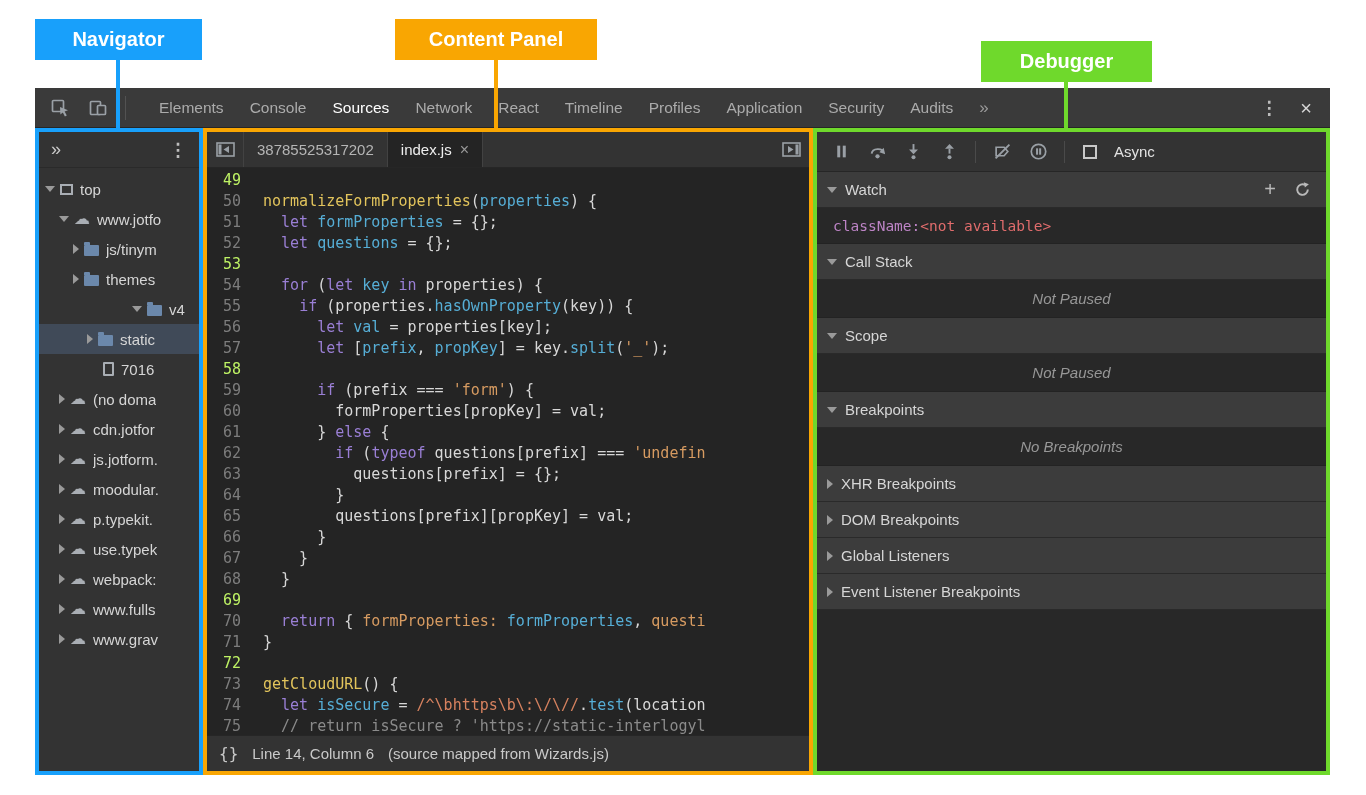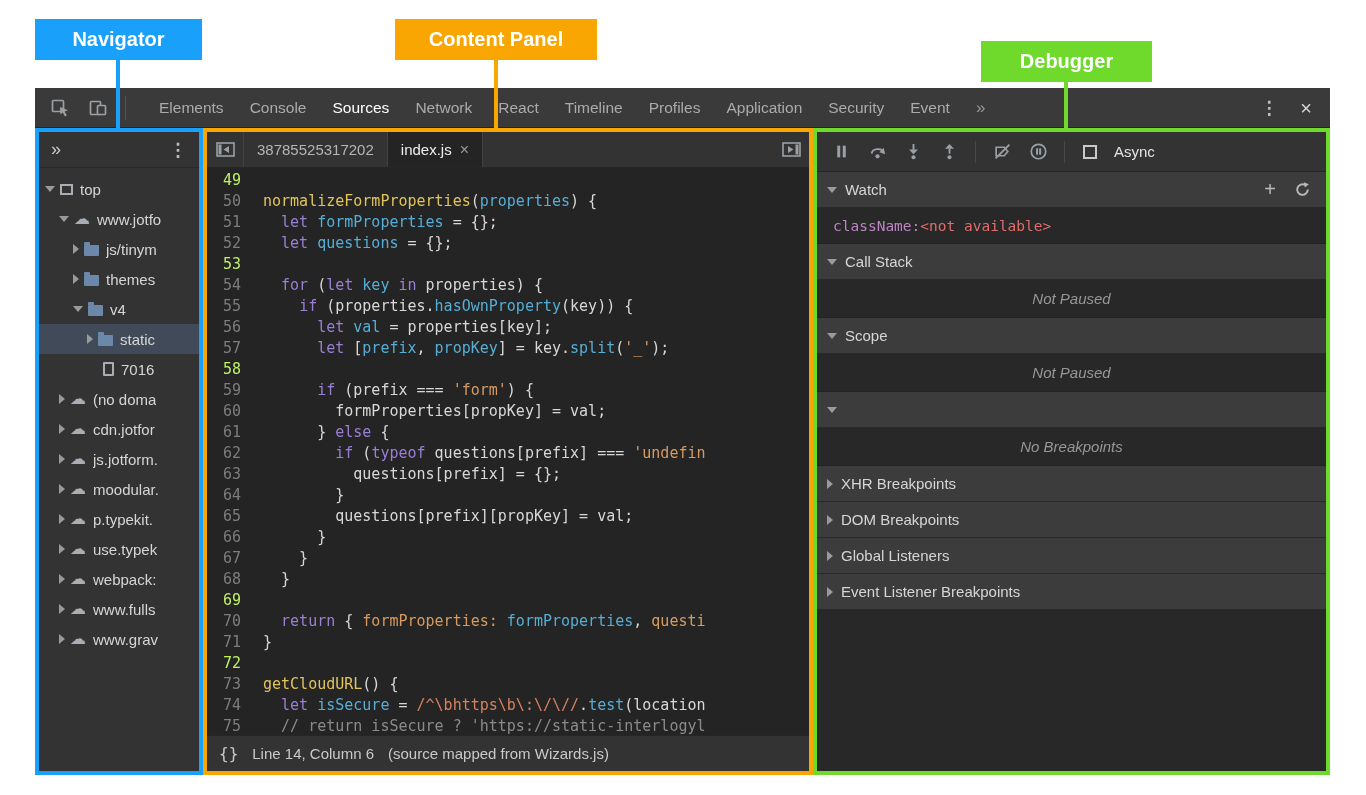--- a/index.html
+++ b/index.html
@@ -133,21 +133,21 @@
     <div class="main-tabs" id="main-tabs">
         <span class="main-tab">Elements</span>
         <span class="main-tab">Console</span>
         <span class="main-tab sel">Sources</span>
         <span class="main-tab">Network</span>
         <span class="main-tab">React</span>
         <span class="main-tab">Timeline</span>
         <span class="main-tab">Profiles</span>
         <span class="main-tab">Application</span>
         <span class="main-tab">Security</span>
-        <span class="main-tab">Event</span>
+        <span class="main-tab">Audits</span>
         <span class="main-tab more">»</span>
       </div>
     <div class="mt-right">
       <span class="kebab">⋮</span>
       <span class="closex">×</span>
     </div>
   </div>
 
   <div class="panels">
 
@@ -170,21 +170,21 @@
           <div class="tree-row" style="padding-left: 34px;">
             <span class="tri tri-closed"></span>
             <span class="tree-icon folder"></span>
             <span class="tree-label">js/tinym</span>
           </div>
           <div class="tree-row" style="padding-left: 34px;">
             <span class="tri tri-closed"></span>
             <span class="tree-icon folder"></span>
             <span class="tree-label">themes</span>
           </div>
-          <div class="tree-row" style="padding-left: 34px;">
+          <div class="tree-row" style="padding-left: 45px; margin-left: 48px;">
             <span class="tri tri-open"></span>
             <span class="tree-icon folder"></span>
             <span class="tree-label">v4</span>
           </div>
           <div class="tree-row sel" style="padding-left: 48px;">
             <span class="tri tri-closed"></span>
             <span class="tree-icon folder"></span>
             <span class="tree-label">static</span>
           </div>
           <div class="tree-row" style="padding-left: 48px;">
@@ -373,20 +373,21 @@
             <span class="sec-t">Call Stack</span>
           </div>
           <div class="sec-msg">Not Paused</div>
           <div class="sec-h">
             <span class="tri tri-open"></span>
             <span class="sec-t">Scope</span>
           </div>
           <div class="sec-msg">Not Paused</div>
           <div class="sec-h">
             <span class="tri tri-open"></span>
+            <span class="sec-t">Breakpoints</span>
           </div>
           <div class="sec-msg">No Breakpoints</div>
           <div class="sec-h">
             <span class="tri tri-closed"></span>
             <span class="sec-t">XHR Breakpoints</span>
           </div>
           <div class="sec-h">
             <span class="tri tri-closed"></span>
             <span class="sec-t">DOM Breakpoints</span>
           </div>

